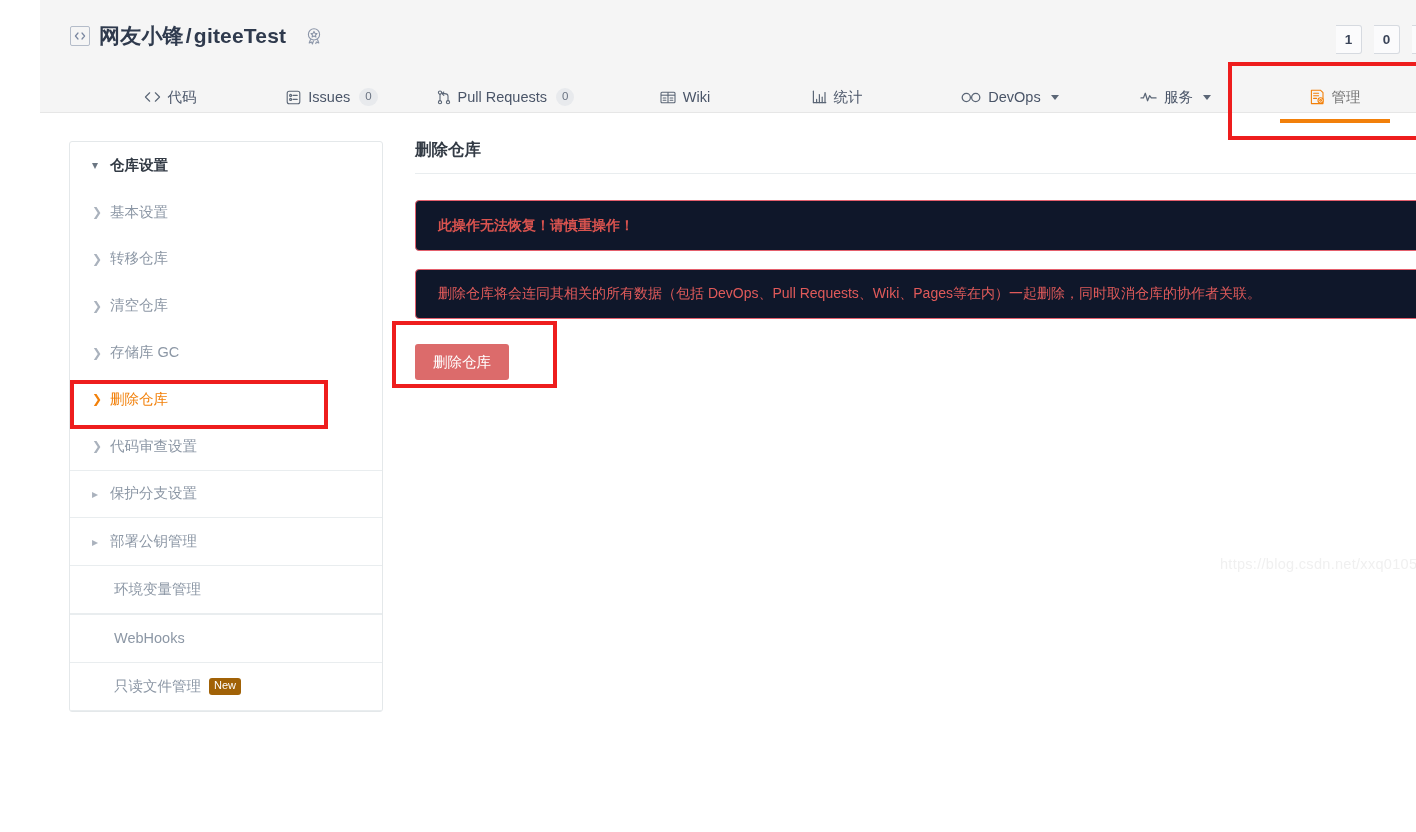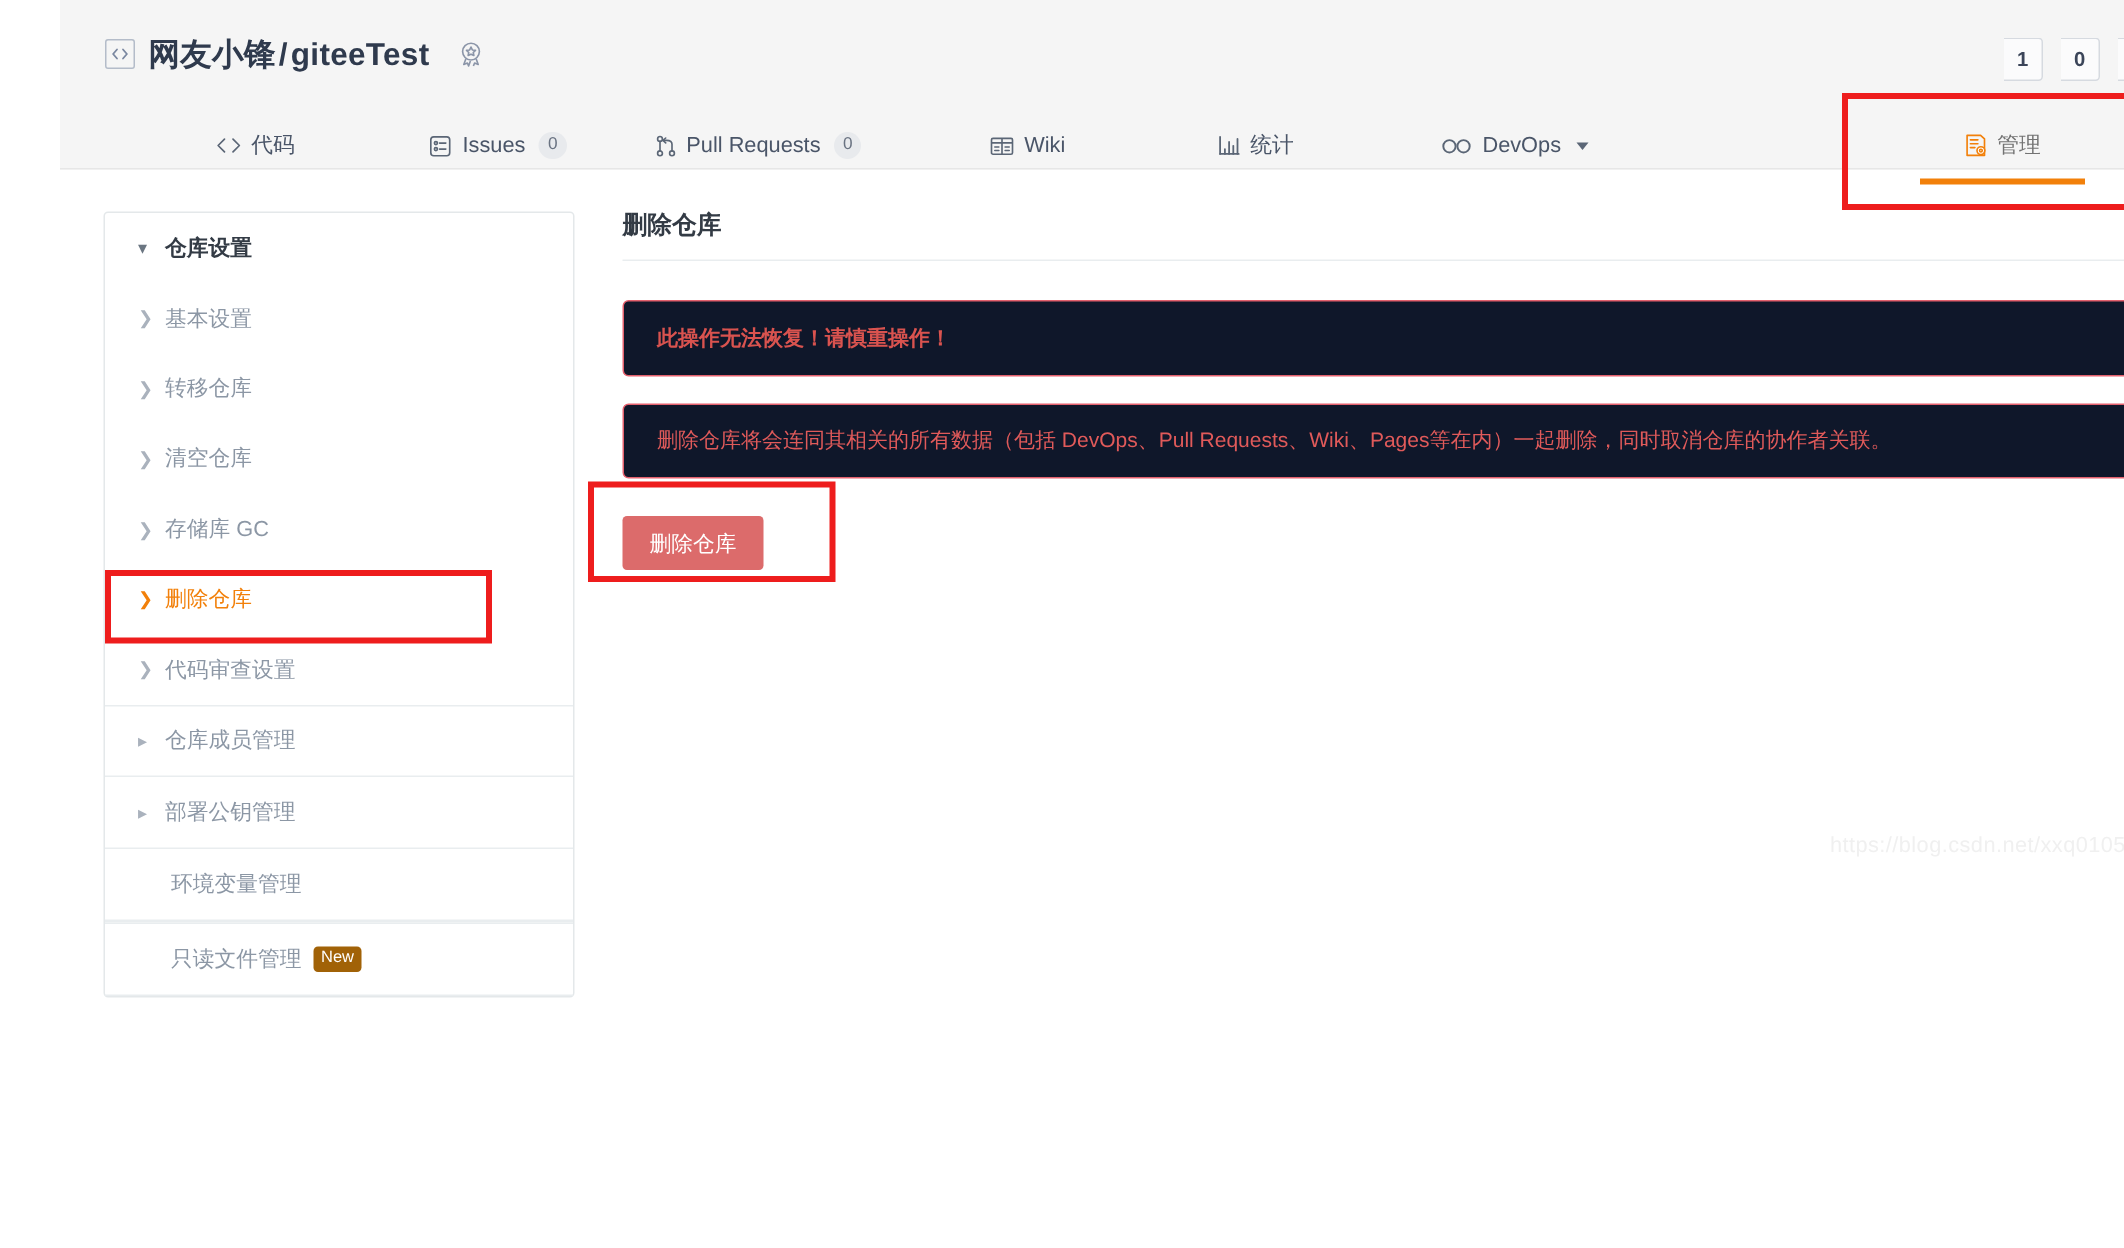--- a/index.html
+++ b/index.html
@@ -253,20 +253,29 @@
       <span class="ico">
         <svg width="20" height="11" viewBox="0 0 20 11" fill="none" stroke="#5b6676" stroke-width="1.3">
           <circle cx="5.3" cy="5.5" r="4.1"></circle>
             <circle cx="14.7" cy="5.5" r="4.1"></circle>
         </svg>
       </span>
       <span class="label">DevOps</span>
       <span class="caret-down"></span>
     </div>
 
+    <div class="nav-tab" style="position:absolute;left:1078px;width:115px;">
+      <span class="ico">
+        <svg width="17" height="12" viewBox="0 0 18 12" fill="none" stroke="#5b6676" stroke-width="1.3" stroke-linecap="round" stroke-linejoin="round">
+          <polyline points="1,7 3.6,7 5.6,2 8,10 10.2,4.6 12,7 17,7"></polyline>
+        </svg>
+      </span>
+      <span class="label">服务</span>
+      <span class="caret-down"></span>
+    </div>
 
     <div class="nav-tab active" style="position:absolute;left:1188px;width:214px;">
       <span class="ico">
         <svg width="15" height="16" viewBox="0 0 15 16" fill="none" stroke="#f2800a" stroke-width="1.1">
           <path d="M1.4 1.2 H10.4 L13 3.6 V14.6 H1.4 Z" stroke-linejoin="round"></path>
           <line x1="3.6" y1="4.2" x2="8.6" y2="4.2" stroke-linecap="round"></line>
           <line x1="3.6" y1="6.8" x2="8.6" y2="6.8" stroke-linecap="round"></line>
           <line x1="3.6" y1="9.4" x2="6.6" y2="9.4" stroke-linecap="round"></line>
           <circle cx="10.6" cy="11.4" r="2.6" fill="#fff"></circle>
           <circle cx="10.6" cy="11.4" r="0.9"></circle>
@@ -304,37 +313,40 @@
       <span>删除仓库</span>
     </div>
     <div class="side-row">
       <span class="chev">❯</span>
       <span>代码审查设置</span>
     </div>
 
     <div class="side-sep"></div>
     <div class="side-row">
       <span class="chev">▸</span>
-      <span>仓库成员管理</span>
+      <span>保护分支设置</span>
     </div>
 
     <div class="side-sep"></div>
     <div class="side-row">
       <span class="chev">▸</span>
       <span>部署公钥管理</span>
     </div>
 
     <div class="side-sep"></div>
     <div class="side-row" style="padding-left:44px;">
       <span>环境变量管理</span>
     </div>
 
     <div class="side-sep"></div>
 
     <div class="side-sep"></div>
+    <div class="side-row" style="padding-left:44px;">
+      <span>WebHooks</span>
+    </div>
 
     <div class="side-sep"></div>
     <div class="side-row" style="padding-left:44px;">
       <span>只读文件管理</span>
       <span class="new-badge">New</span>
     </div>
 
     <div class="side-sep"></div>
 
   </div>

